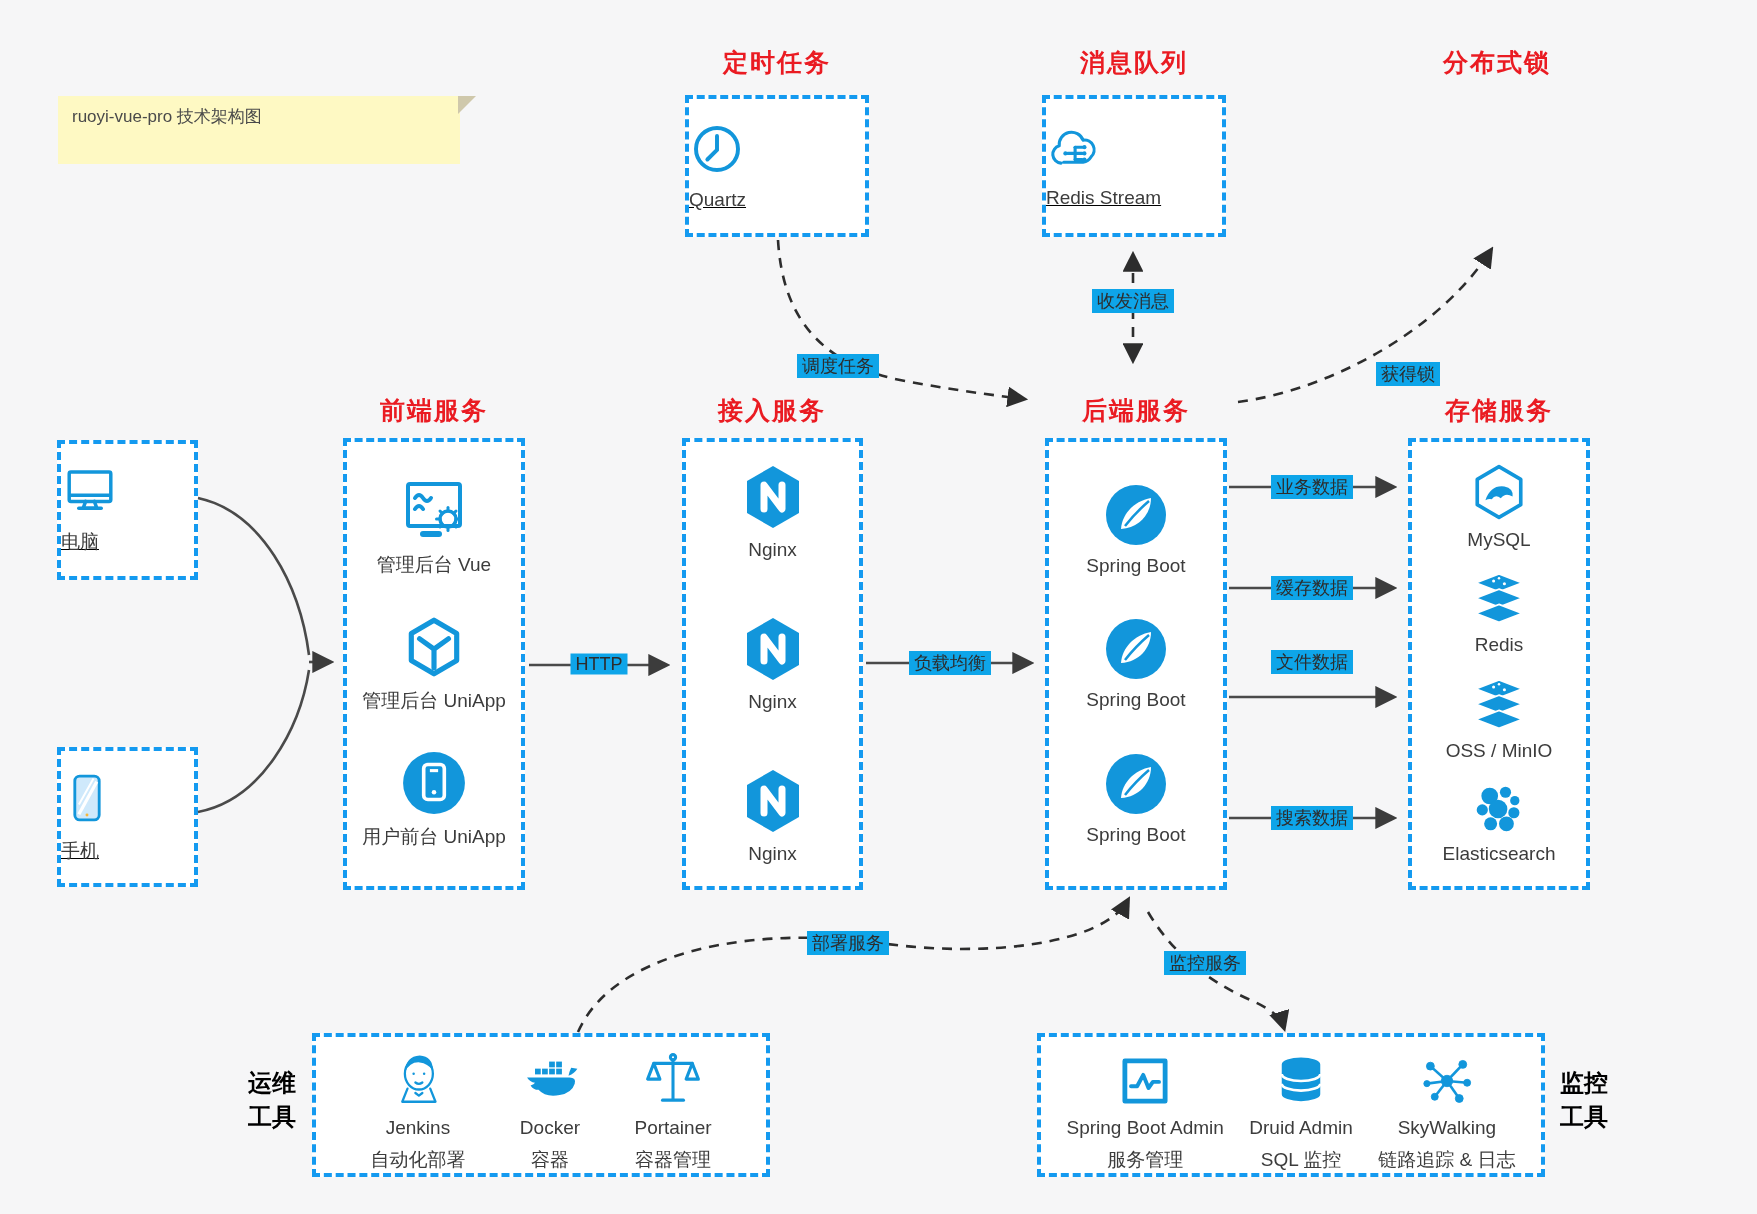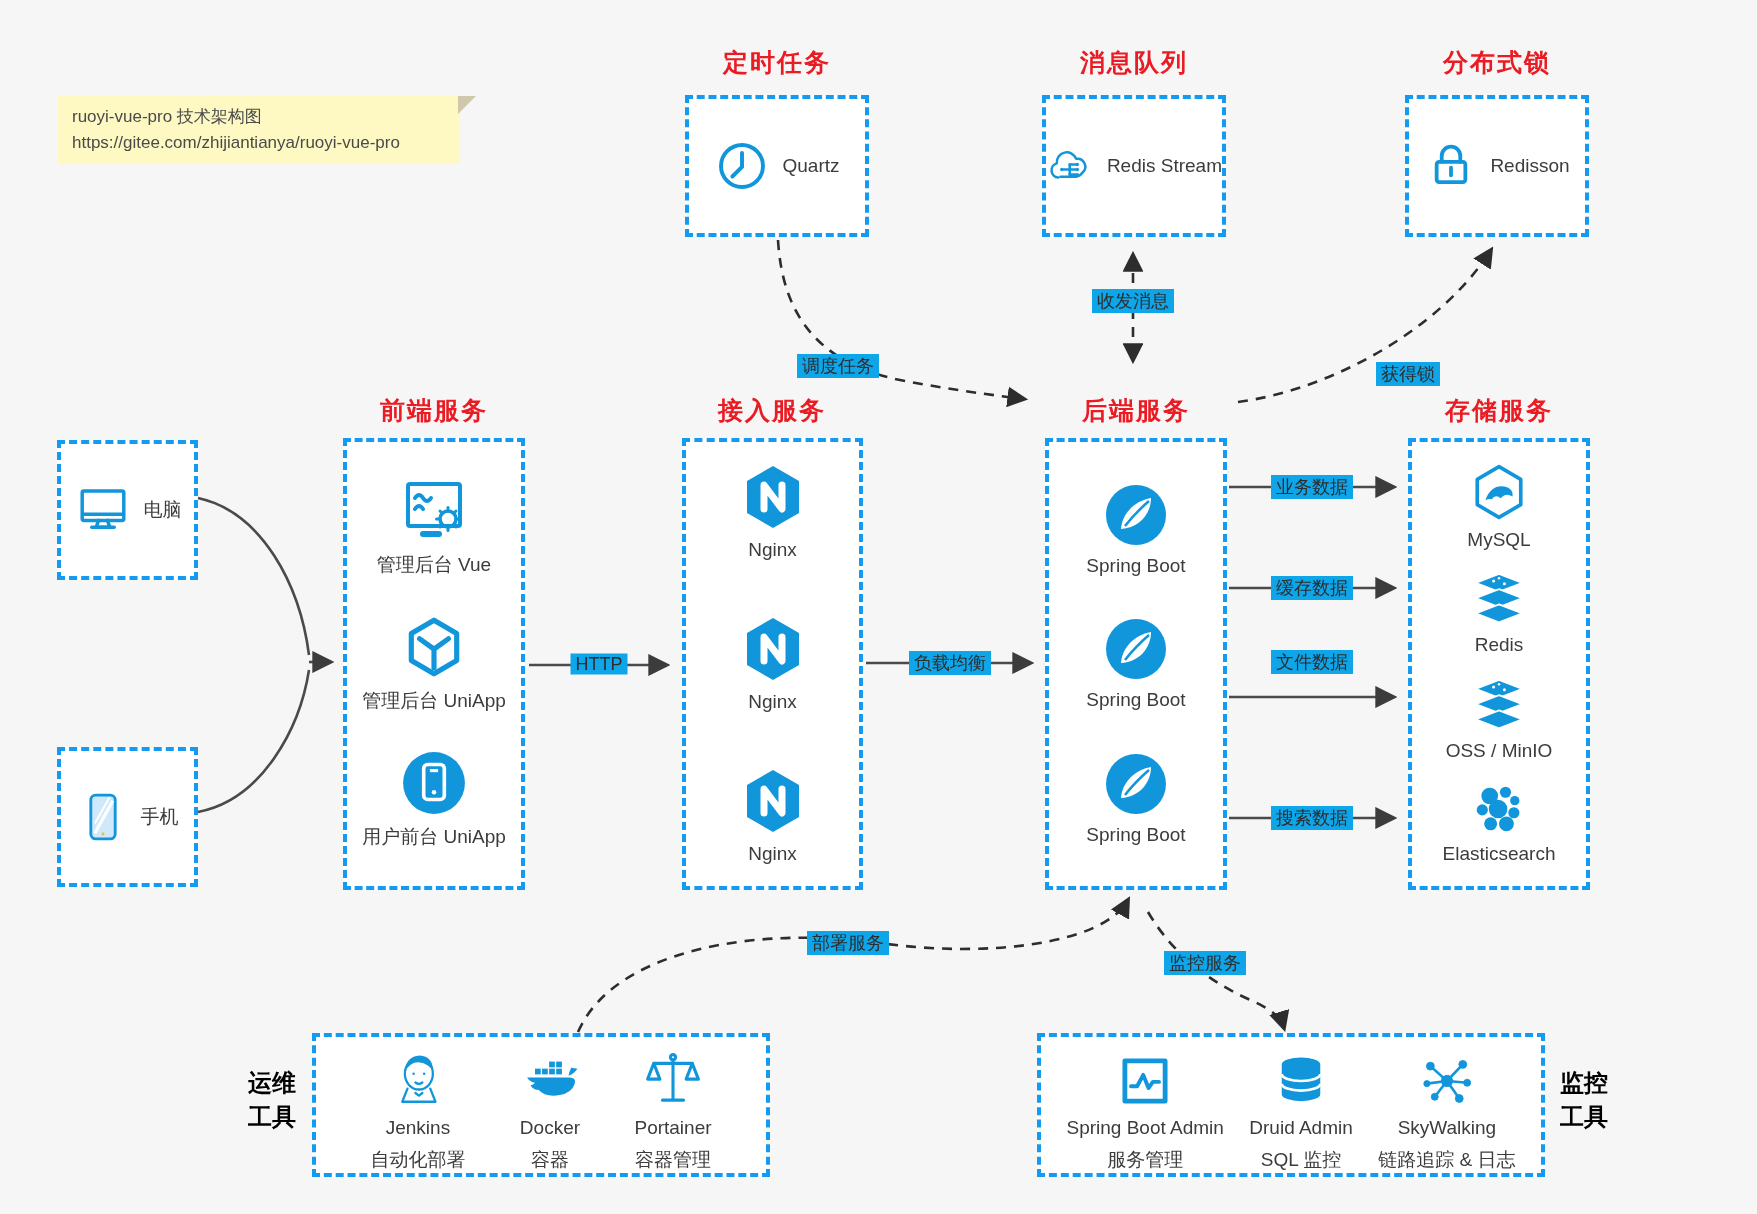--- a/index.html
+++ b/index.html
@@ -1,21 +1,21 @@
 <!DOCTYPE html>
 <html><head>
 <meta charset="utf-8">
 <style>
   html,body { margin:0; padding:0; background:#f6f6f7; }
   .canvas { position:relative; width:1757px; height:1214px; background:#f6f6f7;
             font-family:"Liberation Sans", sans-serif; overflow:hidden; }
   .panel { position:absolute; border:4px dashed #149af0; background:#ffffff; box-sizing:border-box; }
   .panel.col { display:flex; flex-direction:column; align-items:center; justify-content:space-evenly; }
   .panel.row { display:flex; flex-direction:row; align-items:flex-end; justify-content:space-evenly; padding-top:14px; }
-  .panel.single { display:flex; flex-direction:row; align-items:center; justify-content:center; gap:12px; }
+  .panel.single { display:flex; flex-direction:column; justify-content:center; gap:12px;text-decoration:underline; }
   .item { display:flex; flex-direction:column; align-items:center; gap:8px; }
   .node-label { color:#3c3c3c; font-size:19px; white-space:nowrap; }
   .group-title { position:absolute; color:#ea1b22; font-weight:bold; font-size:25px;
                  letter-spacing:2px; text-align:center; transform:translateX(-50%); white-space:nowrap; }
   .side-title { position:absolute; color:#000000; font-weight:bold; font-size:24px;
                 line-height:34px; text-align:center; white-space:nowrap; }
   .edge-label { position:absolute; transform:translate(-50%,-50%); background:#0ea5e9;
                 padding:0 5px; font-size:18px; color:#2d2d2d; white-space:nowrap; }
   .note { position:absolute; left:58px; top:96px; width:402px; height:68px; background:#fef9c3;
           padding:8px 14px; box-sizing:border-box; }
@@ -26,21 +26,20 @@
   .icon { display:block; }
 </style>
 </head>
 <body>
 
 <div class="canvas">
 
   <div class="note">
     <div class="note-fold"></div>
     <div>ruoyi-vue-pro 技术架构图</div>
-    <div>https://gitee.com/zhijiantianya/ruoyi-vue-pro</div>
   </div>
 
   <div class="group-title" style="left:777px; top:46px;">定时任务</div>
   <div class="group-title" style="left:1134px; top:46px;">消息队列</div>
   <div class="group-title" style="left:1497px; top:46px;">分布式锁</div>
   <div class="group-title" style="left:434px; top:394px;">前端服务</div>
   <div class="group-title" style="left:772px; top:394px;">接入服务</div>
   <div class="group-title" style="left:1136px; top:394px;">后端服务</div>
   <div class="group-title" style="left:1499px; top:394px;">存储服务</div>
   <div class="side-title" style="left:248px; top:1066px;">
@@ -69,28 +68,20 @@
       <line x1="33" y1="26" x2="41" y2="26"></line>
         <line x1="33" y1="33" x2="41" y2="33"></line>
         <line x1="33" y1="40" x2="41" y2="40"></line>
       <circle cx="43.5" cy="26" r="2.4" fill="#1296db" stroke="none"></circle>
       <circle cx="43.5" cy="33" r="2.4" fill="#1296db" stroke="none"></circle>
       <circle cx="43.5" cy="40" r="2.4" fill="#1296db" stroke="none"></circle>
     </svg>
     <div class="node-label">Redis Stream</div>
   </div>
 
-  <div class="panel single" style="left:1405px; top:95px; width:184px; height:142px;">
-    <svg class="icon" width="54" height="54" viewBox="0 0 64 64" fill="none" stroke="#1296db" stroke-width="4.5" stroke-linecap="round" stroke-linejoin="round">
-      <path d="M21 27 v-7 a11 11 0 0 1 22 0 v7"></path>
-      <rect x="15" y="27" width="34" height="24" rx="3"></rect>
-      <line x1="32" y1="34" x2="32" y2="43"></line>
-    </svg>
-    <div class="node-label">Redisson</div>
-  </div>
 
   <div class="panel single" style="left:57px; top:440px; width:141px; height:140px;">
     <svg class="icon" width="58" height="52" viewBox="0 0 64 60" fill="none" stroke="#1296db" stroke-width="4" stroke-linecap="round" stroke-linejoin="round">
       <rect x="8" y="8" width="48" height="34" rx="2"></rect>
       <line x1="10" y1="35" x2="54" y2="35"></line>
       <path d="M27 42 l-3 8 h16 l-3 -8"></path>
       <line x1="19" y1="50" x2="45" y2="50"></line>
     </svg>
     <div class="node-label">电脑</div>
   </div>

